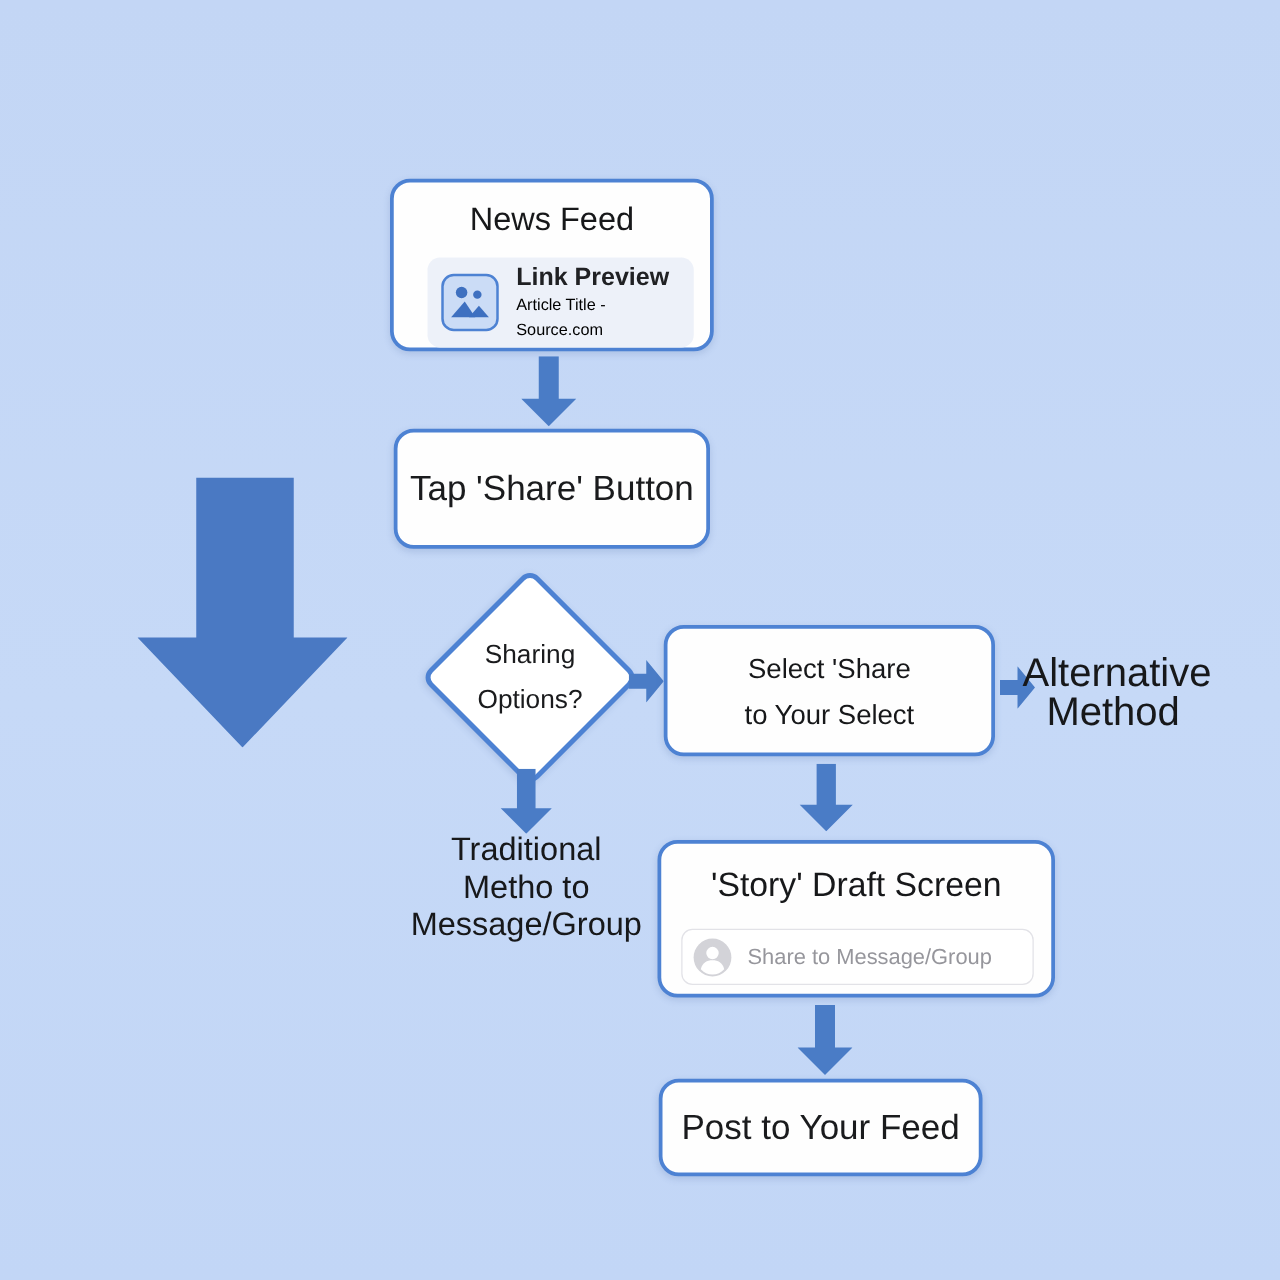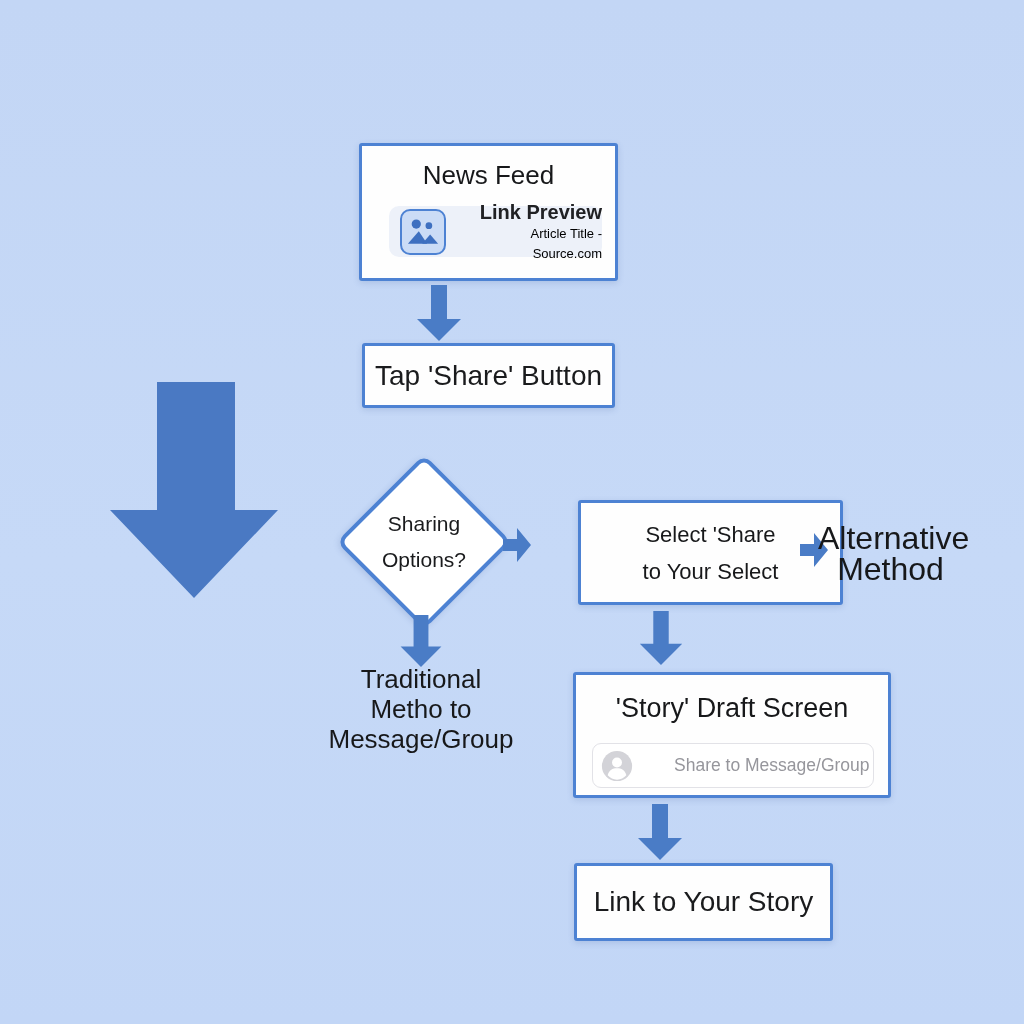--- a/index.html
+++ b/index.html
@@ -12,34 +12,33 @@
     overflow:hidden;
   }
   .title{
     position:absolute;left:0;top:66px;width:1024px;
     text-align:center;font-size:32px;font-weight:600;letter-spacing:.2px;color:#141517;
   }
   .box{
     position:absolute;
     background:#fefefe;
     border:3px solid #4d82d3;
-    border-radius:3px;
+    border-radius:16px;
     box-shadow:0 2px 6px rgba(70,100,160,.20);
     box-sizing:border-box;
-    margin-left:47px;
   }
   .box-center{display:flex;align-items:center;justify-content:center;text-align:center;}
   .node-label{font-size:28px;color:#1a1b1d;}
   .two-line{font-size:22px;line-height:37px;text-align:center;}
   
   .news-title{position:absolute;left:0;top:14px;width:100%;text-align:center;font-size:26px;}
   .preview-card{
-    position:absolute;left:27px;right:13px;top:60px;height:51px;
+    position:absolute;left:27px;right:13px;top:60px;height:72px;
     background:#edf1f9;border-radius:10px;
-    display:flex;align-items:center;text-align:right;
+    display:flex;align-items:center;
   }
   .preview-icon{
     width:46px;height:46px;margin-left:11px;flex:0 0 auto;
     background:#cbdcf6;border:2.5px solid #4d82d3;border-radius:10px;
     box-sizing:border-box;display:block;
   }
   .preview-text{margin-left:14px;}
   .preview-title{font-size:20px;font-weight:700;color:#202124;line-height:24px;}
   .preview-sub{font-size:13px;color:#000000;line-height:20px;}
   
@@ -55,21 +54,21 @@
   }
   
   .free-label{position:absolute;text-align:center;color:#17181a;}
   .alt-label{left:818px;top:523px;width:145px;font-size:32px;line-height:31px;}
   .trad-label{left:328px;top:664px;width:186px;font-size:26px;line-height:30px;}
   
   .story-title{position:absolute;left:0;top:18px;width:100%;text-align:center;font-size:27px;}
   .input-pill{
     position:absolute;left:16px;right:14px;top:68px;height:43px;
     background:#fff;border:1.5px solid #e2e2e7;border-radius:9px;
-    display:flex;align-items:center;gap:29px;
+    display:flex;align-items:center;
   }
   .person-icon{width:32px;height:32px;margin-left:8px;flex:0 0 auto;display:block;}
   .pill-text{margin-left:12px;font-size:17.5px;color:#96969c;}
   
   .arrow{position:absolute;display:block;}
   .arrow polygon{fill:#4a7cc6;}
   .big-arrow polygon{fill:#4a79c3;}
 </style>
 </head>
 <body>
@@ -90,21 +89,21 @@
         <div class="preview-title">Link Preview</div>
         <div class="preview-sub">Article Title - Source.com</div>
       </div>
     </div>
   </div>
 
   <svg class="arrow" style="left:417px;top:285px;" width="44" height="56" viewBox="0 0 44 56">
     <polygon points="14,0 30,0 30,34 44,34 22,56 0,34 14,34"></polygon>
   </svg>
 
-  <div class="box box-center" style="left:315px;top:343px;width:253px;height:65px;">
+  <div class="box box-center" style="left:315px;top:343px;width:253px;height:96px;">
     <div class="node-label">Tap 'Share' Button</div>
   </div>
 
   <svg class="arrow big-arrow" style="left:110px;top:382px;" width="168" height="216" viewBox="0 0 168 216">
     <polygon points="47,0 125,0 125,128 168,128 84,216 0,128 47,128"></polygon>
   </svg>
 
   <div class="diamond"></div>
   <div class="diamond-label">
     <div>Sharing</div>
@@ -155,16 +154,16 @@
       </svg>
       <div class="pill-text">Share to Message/Group</div>
     </div>
   </div>
 
   <svg class="arrow" style="left:638px;top:804px;" width="44" height="56" viewBox="0 0 44 56">
     <polygon points="14,0 30,0 30,34 44,34 22,56 0,34 14,34"></polygon>
   </svg>
 
   <div class="box box-center" style="left:527px;top:863px;width:259px;height:78px;">
-    <div class="node-label">Link to Your Story</div>
+    <div class="node-label">Post to Your Feed</div>
   </div>
 
 </div>
 
 </body></html>

